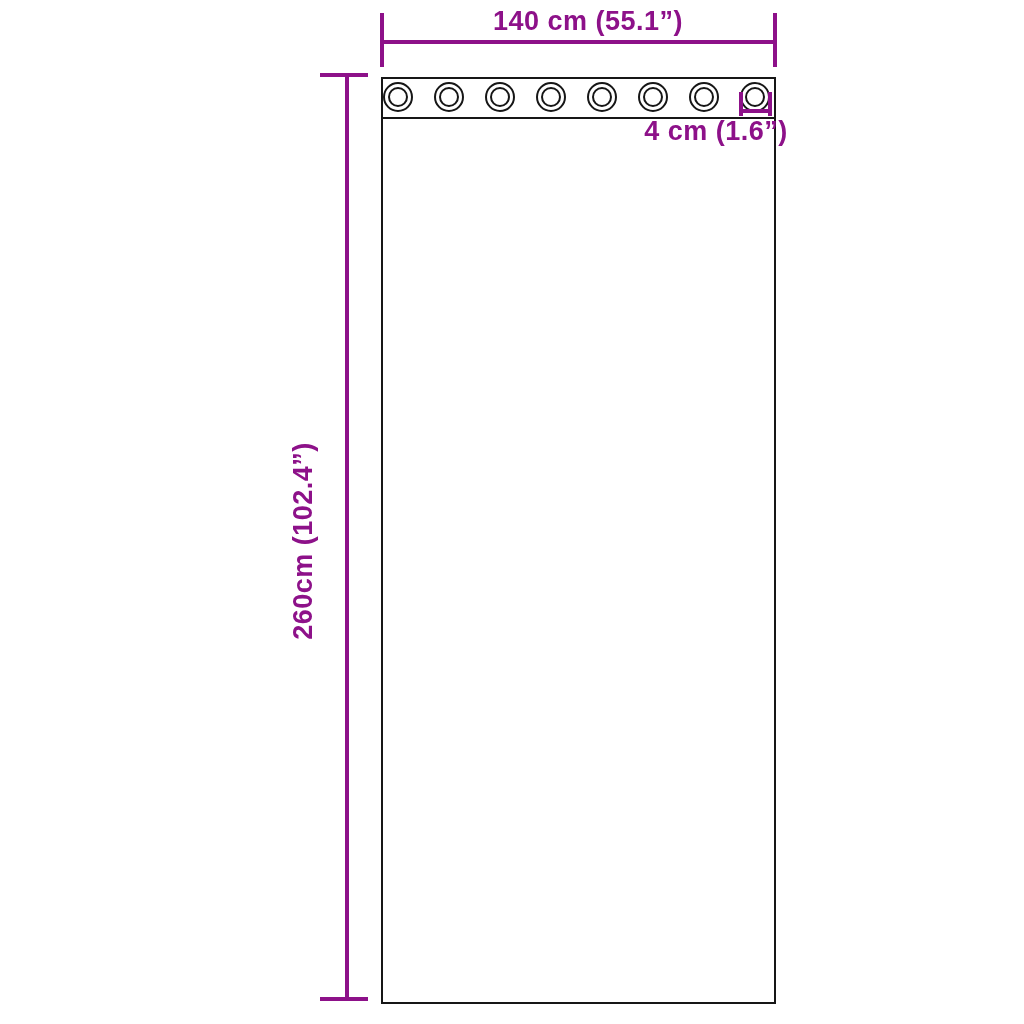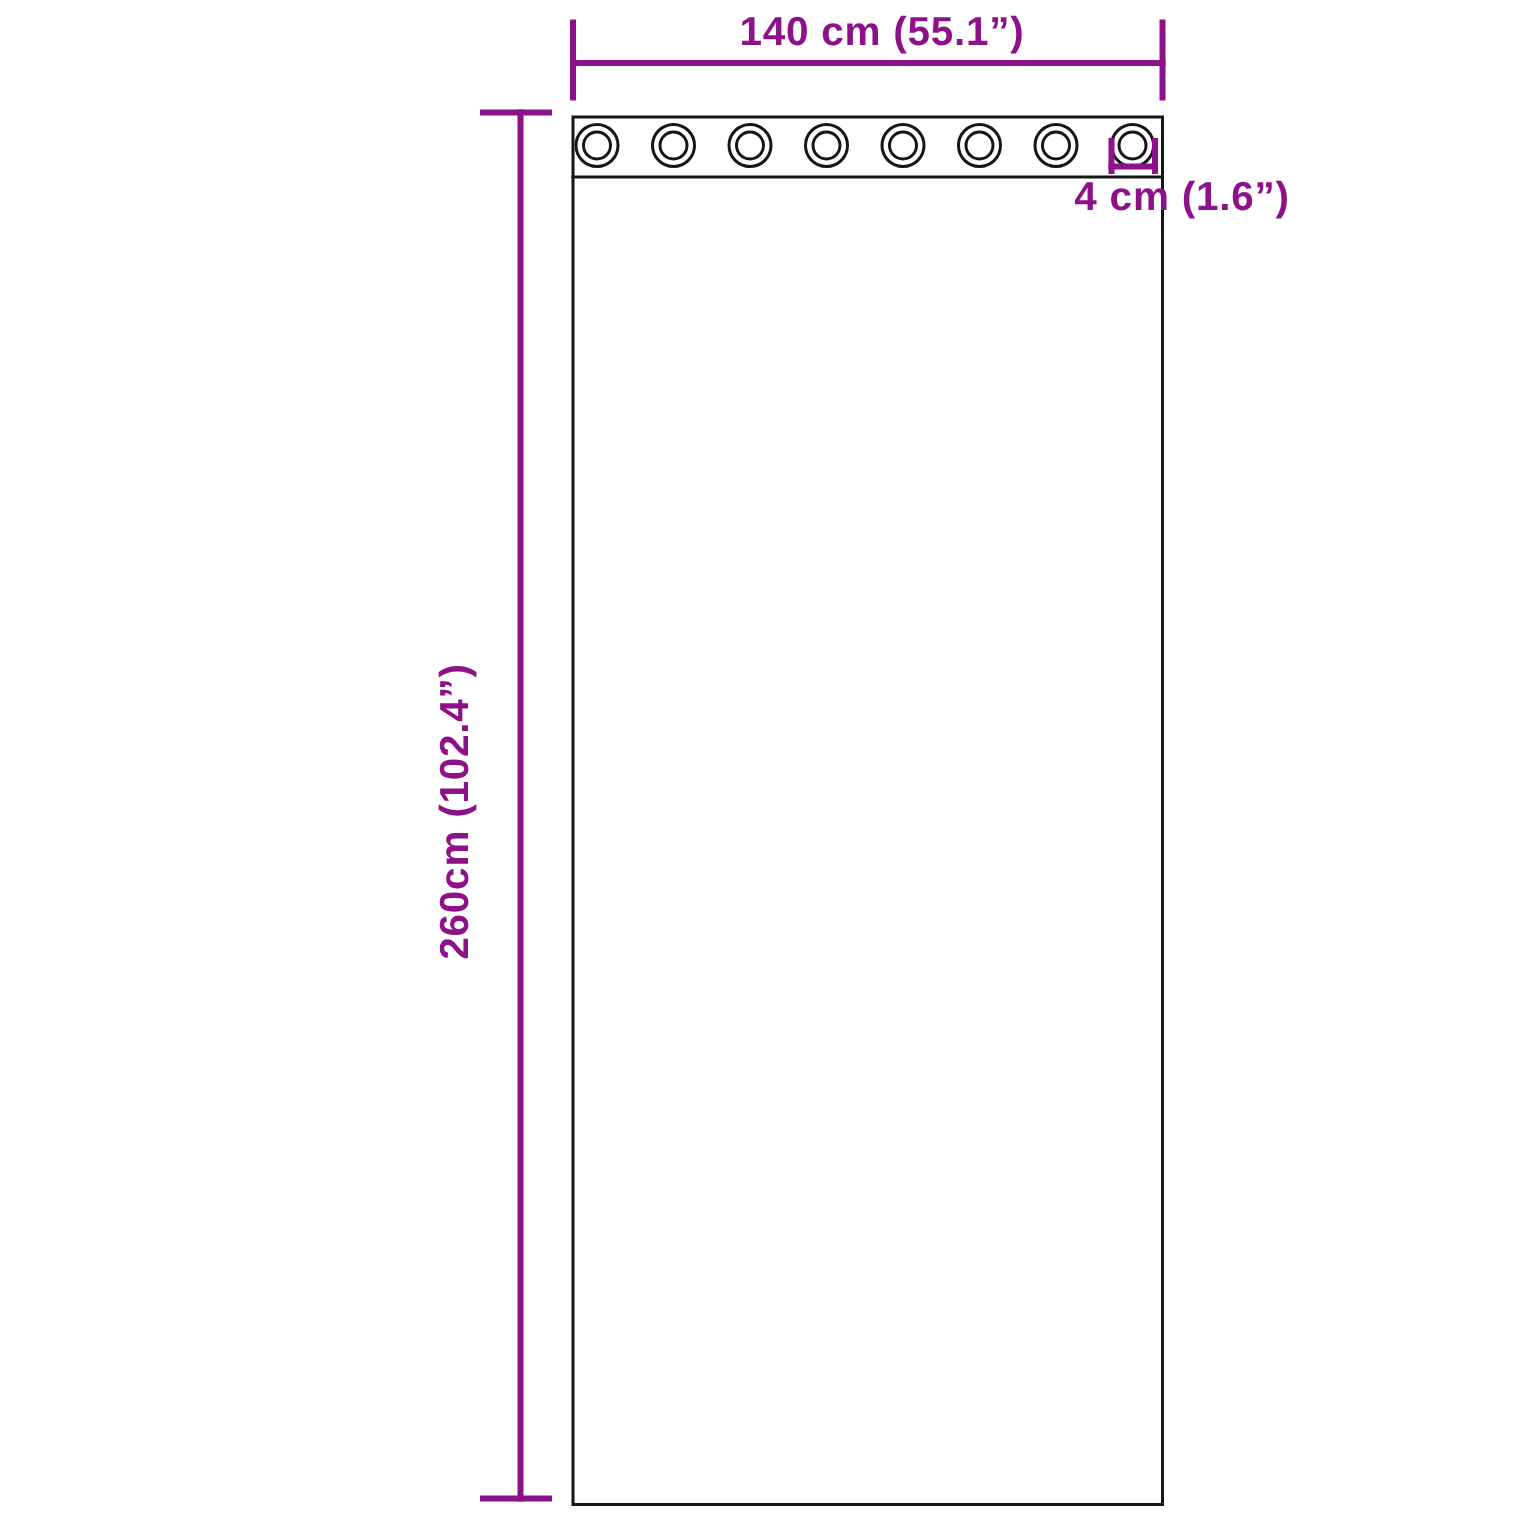--- a/index.html
+++ b/index.html
@@ -87,21 +87,21 @@
   .h-tick-t { left: 320px; top: 73px;  width: 48px; height: 4px; }
   .h-tick-b { left: 320px; top: 997px; width: 48px; height: 4px; }
   .h-label  {
     left: 304px; top: 541px;
     transform: translate(-50%, -50%) rotate(-90deg);
   }
   
   .g-tick-l { left: 739px; top: 92px;  width: 4px;  height: 24px; }
   .g-tick-r { left: 768px; top: 92px;  width: 4px;  height: 24px; }
   .g-line   { left: 739px; top: 109px; width: 33px; height: 4px; }
-  .g-label  { left: 788px; top: 117px; transform: translateX(-50%); }
+  .g-label  { left: 716px; top: 117px; transform: translateX(-50%); }
 </style>
 </head>
 <body>
 
 <div class="canvas">
 
   <div class="curtain">
     <div class="header-band-line"></div>
   </div>
 

